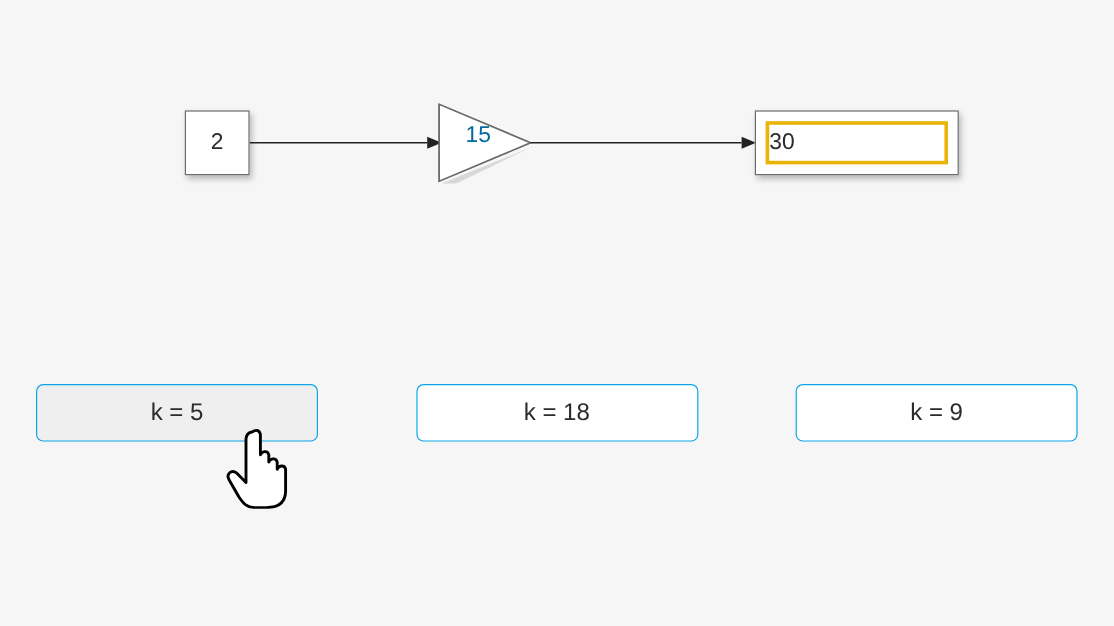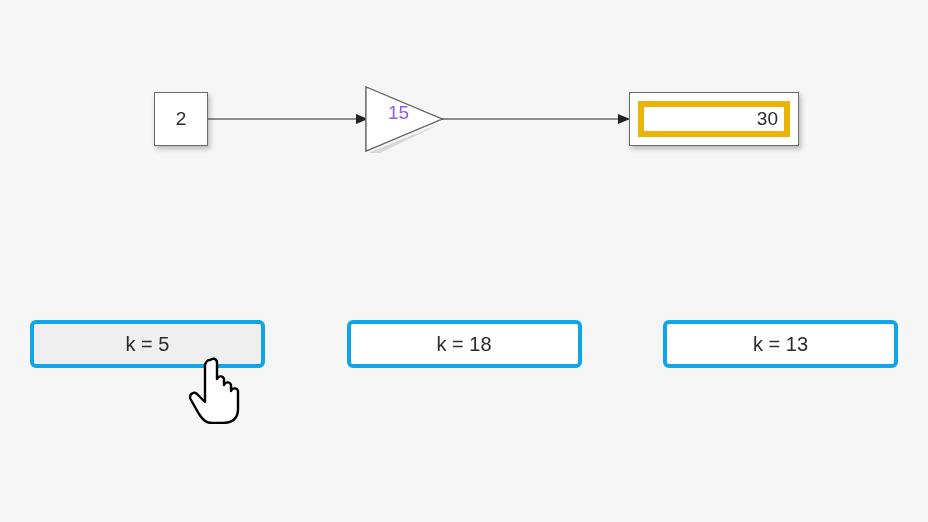--- a/index.html
+++ b/index.html
@@ -37,58 +37,57 @@
     .display-block {
       left: 629px;
       top: 92px;
       width: 170px;
       height: 54px;
       padding: 8px;
     }
     .display-inner {
       width: 100%;
       height: 100%;
-      border: 6px solid #eab308;
+      border: 3px solid #eab308;
       display: flex;
       align-items: center;
-      justify-content: flex-end;
       padding-right: 6px;
       font-size: 19px;
     }
     .gain-triangle {
       position: absolute;
       left: 364px;
       top: 85px;
       width: 80px;
       height: 68px;
     }
     .gain-label {
       position: absolute;
       left: 388px;
       top: 102px;
       font-size: 19px;
-      color: #8b5cf6;
+      color: #0369a1;
       pointer-events: none;
       z-index: 2;
     }
     .signal-line {
       position: absolute;
     }
     .buttons-row {
       position: absolute;
       left: 30px;
       top: 320px;
       right: 30px;
       display: flex;
       justify-content: space-between;
     }
     .btn {
       width: 235px;
       height: 48px;
-      border: 4px solid #0ea5e9;
+      border: 1px solid #0ea5e9;
       border-radius: 6px;
       background: #ffffff;
       font-size: 20px;
       color: #2b2b2b;
       display: flex;
       align-items: center;
       justify-content: center;
       cursor: pointer;
     }
     .btn.hover {
@@ -139,21 +138,21 @@
 </div>
 
 <div class="buttons-row">
   <div class="btn hover">
     <span>k = 5</span>
   </div>
   <div class="btn">
     <span>k = 18</span>
   </div>
   <div class="btn">
-    <span>k = 13</span>
+    <span>k = 9</span>
   </div>
 </div>
 
 <svg class="cursor-hand" viewBox="0 0 62 72">
   <path d="M22 8
            c3 -2 6 -2 7 2 l0 17
            c1 -3 6 -4 7 0 l0 6
            c1 -3 6 -4 7 0 l0 6
            c1 -3 6 -4 7 0 l0 18
            c0 10 -6 14 -16 14

